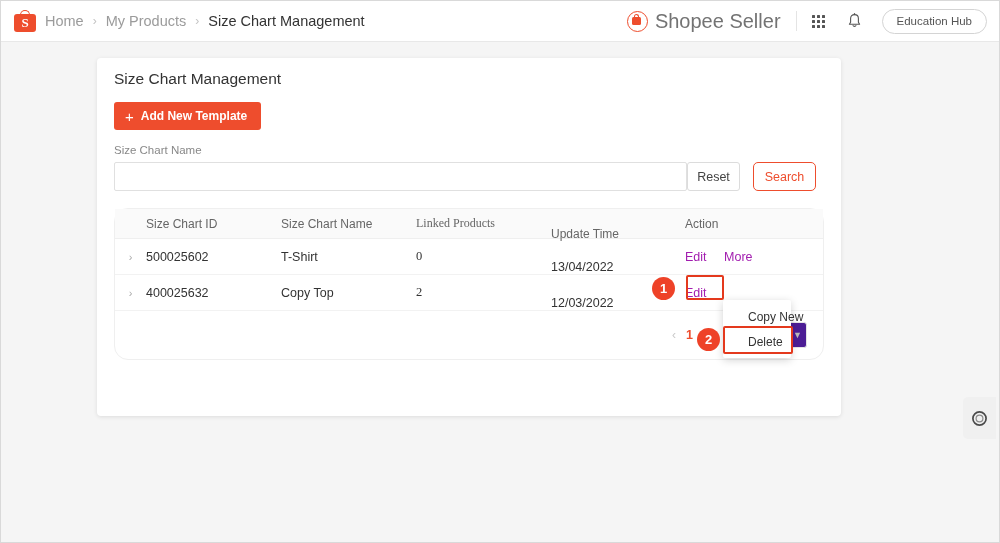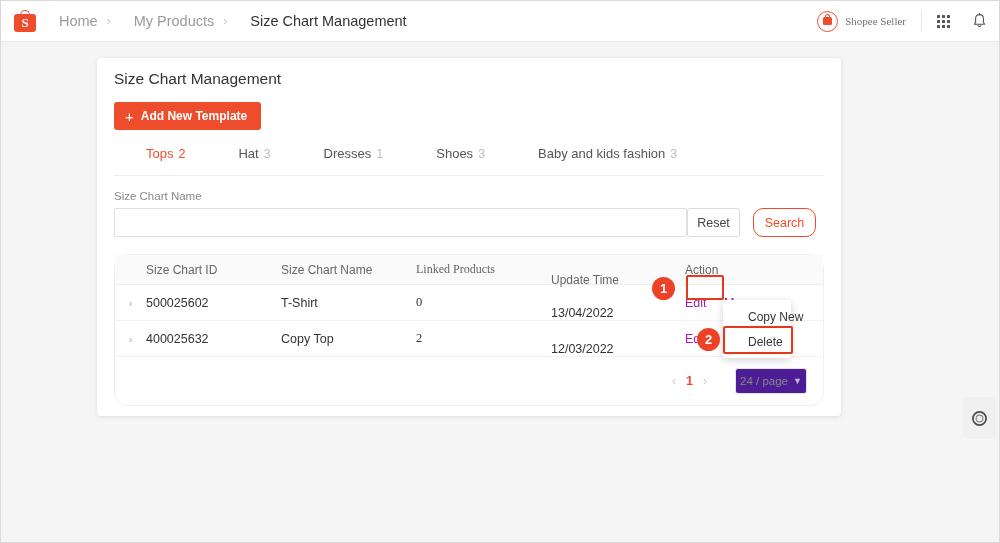--- a/index.html
+++ b/index.html
@@ -41,21 +41,21 @@
     border-bottom: none;
     border-radius: 6px 6px 0 0;
   }
   .bag-s {
     position: absolute; left: 0; top: 4px; width: 22px; height: 18px;
     color: #fff; font-size: 13px; font-weight: bold;
     display: flex; align-items: center; justify-content: center;
     font-family: "Liberation Serif", serif;
   }
   .crumbs { display: flex; align-items: center; margin-left: 9px; }
-  .crumb { font-size: 14.5px; color: #9b9b9b; margin-left: 14px; }
+  .crumb { font-size: 14.5px; color: #9b9b9b; }
   .crumb.cur { color: #333333; }
   .crumb-sep { font-size: 12px; color: #c4c4c4; margin: 0 9px; }
 
   .topbar-right {
     margin-left: auto; display: flex; align-items: center;
     margin-right: 14px; height: 100%;
   }
   .seller-brand { display: flex; align-items: center; }
   .seller-logo {
     width: 21px; height: 21px; border-radius: 50%;
@@ -64,21 +64,21 @@
   .seller-logo .bag2 {
     position: absolute; left: 4.5px; top: 5px;
     width: 9px; height: 8px; background: #ee4d2d; border-radius: 1.5px;
   }
   .seller-logo .h2 {
     position: absolute; left: 6.5px; top: 2.5px;
     width: 5px; height: 3.5px;
     border: 1.2px solid #ee4d2d; border-bottom: none;
     border-radius: 3px 3px 0 0;
   }
-  .seller-text { font-size: 11px; color: #737373; font-family: Liberation Serif, serif; }
+  .seller-text { font-size: 20px; color: #737373; }
   .vdiv { width: 1px; height: 20px; background: #e4e4e4; margin: 0 15px; }
   .grid-icon {
     display: grid; grid-template-columns: repeat(3, 3px);
     grid-template-rows: repeat(3, 3px); gap: 2px;
   }
   .grid-icon i { display: block; width: 3px; height: 3px; background: #555; border-radius: 0.5px; }
   .bell-icon { margin-left: 22px; display: block; }
   .edu-btn {
     margin-left: 20px; height: 25px; padding: 0 14px;
     border: 1px solid #d4d4d4; border-radius: 13px;
@@ -126,21 +126,21 @@
     font-family: "Liberation Sans", sans-serif;
   }
   .reset-btn {
     margin-left: 0; width: 53px; height: 29px;
     border: 1px solid #dcdcdc; border-radius: 3px; background: #fff;
     color: #444; font-size: 12.5px; cursor: pointer;
     font-family: "Liberation Sans", sans-serif;
   }
   .search-btn {
     margin-left: 13px; width: 63px; height: 29px;
-    border: 1px solid #ee4d2d; border-radius: 10px; background: #fff;
+    border: 1px solid #ee4d2d; border-radius: 5px; background: #fff;
     color: #ee4d2d; font-size: 12.5px; cursor: pointer;
     font-family: "Liberation Sans", sans-serif;
   }
 
   
   .table { margin-top: 17px; width: 710px; border: 1px solid #efefef; border-radius: 14px; }
   .thead {
     display: flex; align-items: center; height: 30px;
     background: #fafafa; border-bottom: 1px solid #efefef;
     font-size: 12px; color: #666;
@@ -255,50 +255,36 @@
           <i></i>
           <i></i>
           <i></i>
           <i></i>
       </div>
       <svg class="bell-icon" width="15" height="16" viewBox="0 0 15 16">
         <path d="M7.5 1.6 C5.1 1.6 3.6 3.2 3.6 5.4 L3.6 9.2 L2.4 11.2 L12.6 11.2 L11.4 9.2 L11.4 5.4 C11.4 3.2 9.9 1.6 7.5 1.6 Z" fill="none" stroke="#555" stroke-width="1.1" stroke-linejoin="round"></path>
         <path d="M7.5 1.6 L7.5 0.6" stroke="#555" stroke-width="1.1" stroke-linecap="round"></path>
         <path d="M6.1 12.6 C6.4 13.6 8.6 13.6 8.9 12.6" fill="none" stroke="#555" stroke-width="1.1" stroke-linecap="round"></path>
       </svg>
+      <div class="edu-btn">
+        <span>Education Hub</span>
+      </div>
     </div>
   </div>
 
   <div class="card">
 
     <div class="card-title">Size Chart Management</div>
 
     <button class="add-btn">
       <span class="plus">+</span>
       <span>Add New Template</span>
     </button>
 
     
-    <div class="tabs">
-      <div class="tab active">
-        <span>Tops</span><span class="cnt">2</span>
-      </div>
-      <div class="tab">
-        <span>Hat</span><span class="cnt">3</span>
-      </div>
-      <div class="tab">
-        <span>Dresses</span><span class="cnt">1</span>
-      </div>
-      <div class="tab">
-        <span>Shoes</span><span class="cnt">3</span>
-      </div>
-      <div class="tab">
-        <span>Baby and kids fashion</span><span class="cnt">3</span>
-      </div>
-    </div>
 
     
     <div class="search-label">Size Chart Name</div>
     <div class="search-row">
       <input class="search-input" type="text" value="" style="">
       <button class="reset-btn">Reset</button>
       <button class="search-btn">Search</button>
     </div>
 
     

